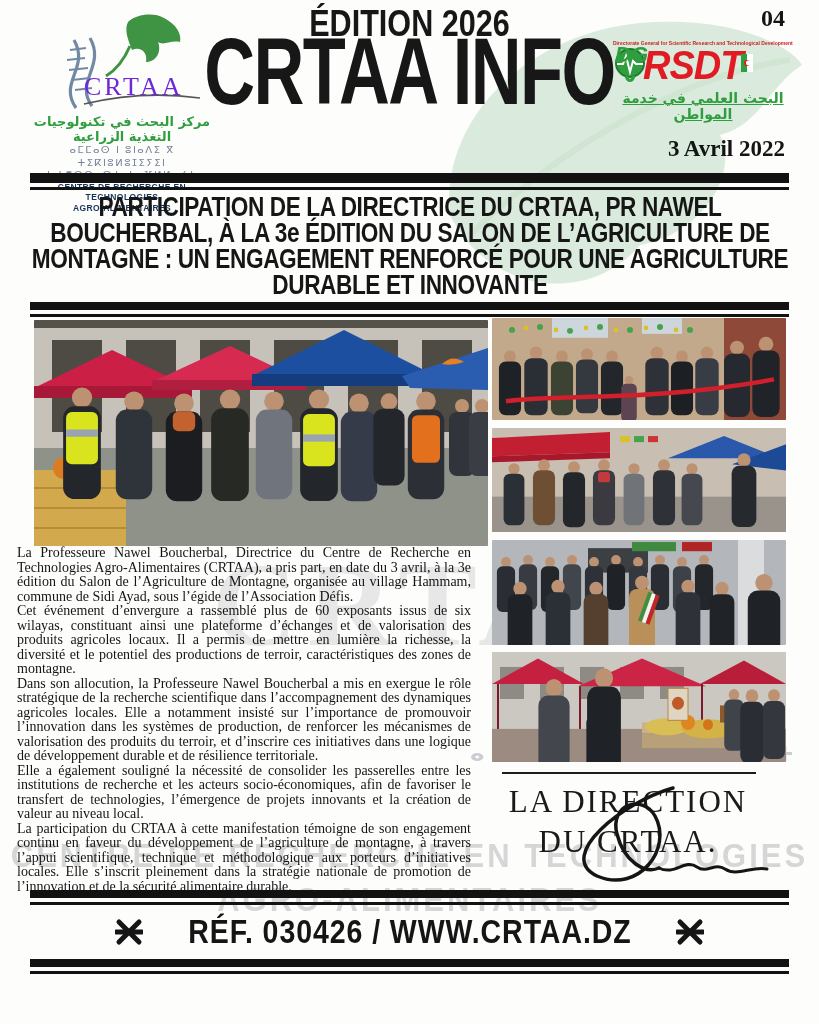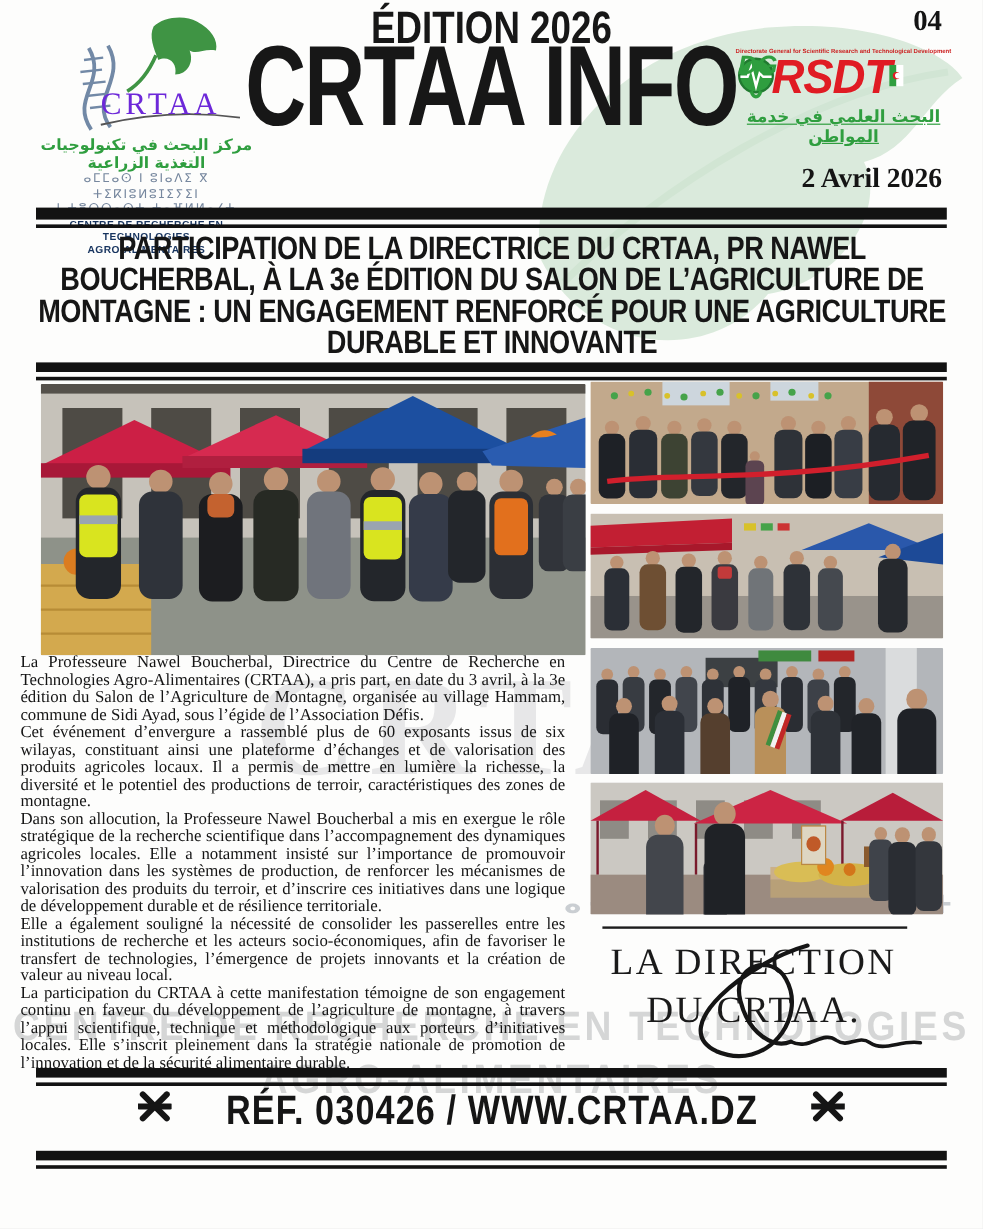--- a/index.html
+++ b/index.html
@@ -67,21 +67,21 @@
   .article{position:absolute;left:17px;top:546px;width:454px;z-index:1;
            font-size:14px;line-height:14.5px;text-align:justify;}
   .article p{margin:0;}
   
   .sign-rule{position:absolute;left:502px;top:772px;width:254px;border-top:2px solid #1d1d1d;z-index:2;}
   .sign-text{position:absolute;left:478px;top:782px;width:300px;text-align:center;z-index:2;
              font-size:31px;letter-spacing:2px;line-height:40px;color:#1a1a1a;}
   .sign-svg{position:absolute;left:505px;top:776px;z-index:3;}
   
   .footer{position:absolute;left:0;right:0;top:908px;height:48px;z-index:2;display:flex;
-          justify-content:center;gap:26px;}
+          align-items:center;justify-content:center;gap:26px;}
   .footer-ref{font-family:"Liberation Sans",sans-serif;font-weight:900;font-size:31px;
               letter-spacing:1px;transform:scale(.92,1.1);color:#151515;white-space:nowrap;}
 </style>
 </head>
 <body>
 
 <div class="page">
 
   <svg class="wm wm-leaf" viewBox="0 0 380 330">
     <path d="M20,210 C10,120 90,30 210,18 C300,10 360,40 372,60 C340,80 330,120 290,130
@@ -89,21 +89,21 @@
     <path d="M40,230 C120,150 250,70 360,55" stroke="#6daf78" stroke-width="6" fill="none"></path>
   </svg>
   <div class="wm wm-big">CRTA</div>
   <div class="wm wm-tif">ⴰⵜⴼⴰ ⵜⵇⵍ ⵜⵉⵍⴻⵔⵜ</div>
   <div class="wm wm-line wm-l1">CENTRE DE RECHERCHE EN TECHNOLOGIES</div>
   <div class="wm wm-line wm-l2">AGRO-ALIMENTAIRES</div>
 
   <div class="corner-num">04</div>
   <div class="edition">ÉDITION 2026</div>
   <div class="big-title">CRTAA INFO</div>
-  <div class="date-line">2 Avril 2026</div>
+  <div class="date-line">3 Avril 2022</div>
 
   <div class="crtaa-logo">
     <div class="crtaa-art">
       <svg width="180" height="100" viewBox="0 0 180 100">
         <path d="M96,10 C104,2 122,0 132,6 C144,12 150,22 148,30 C138,28 132,34 126,30
                  C130,40 124,50 114,50 C116,40 108,34 100,38 C96,28 92,18 96,10 Z" fill="#3f9444"></path>
         <path d="M98,34 C92,48 84,58 74,64" stroke="#3f9444" stroke-width="3" fill="none"></path>
         <path d="M44,96 C26,70 58,56 42,28" stroke="#7289a6" stroke-width="3.2" fill="none"></path>
         <path d="M60,94 C42,70 74,54 58,26" stroke="#7289a6" stroke-width="3.2" fill="none"></path>
         <g stroke="#7289a6" stroke-width="2">

